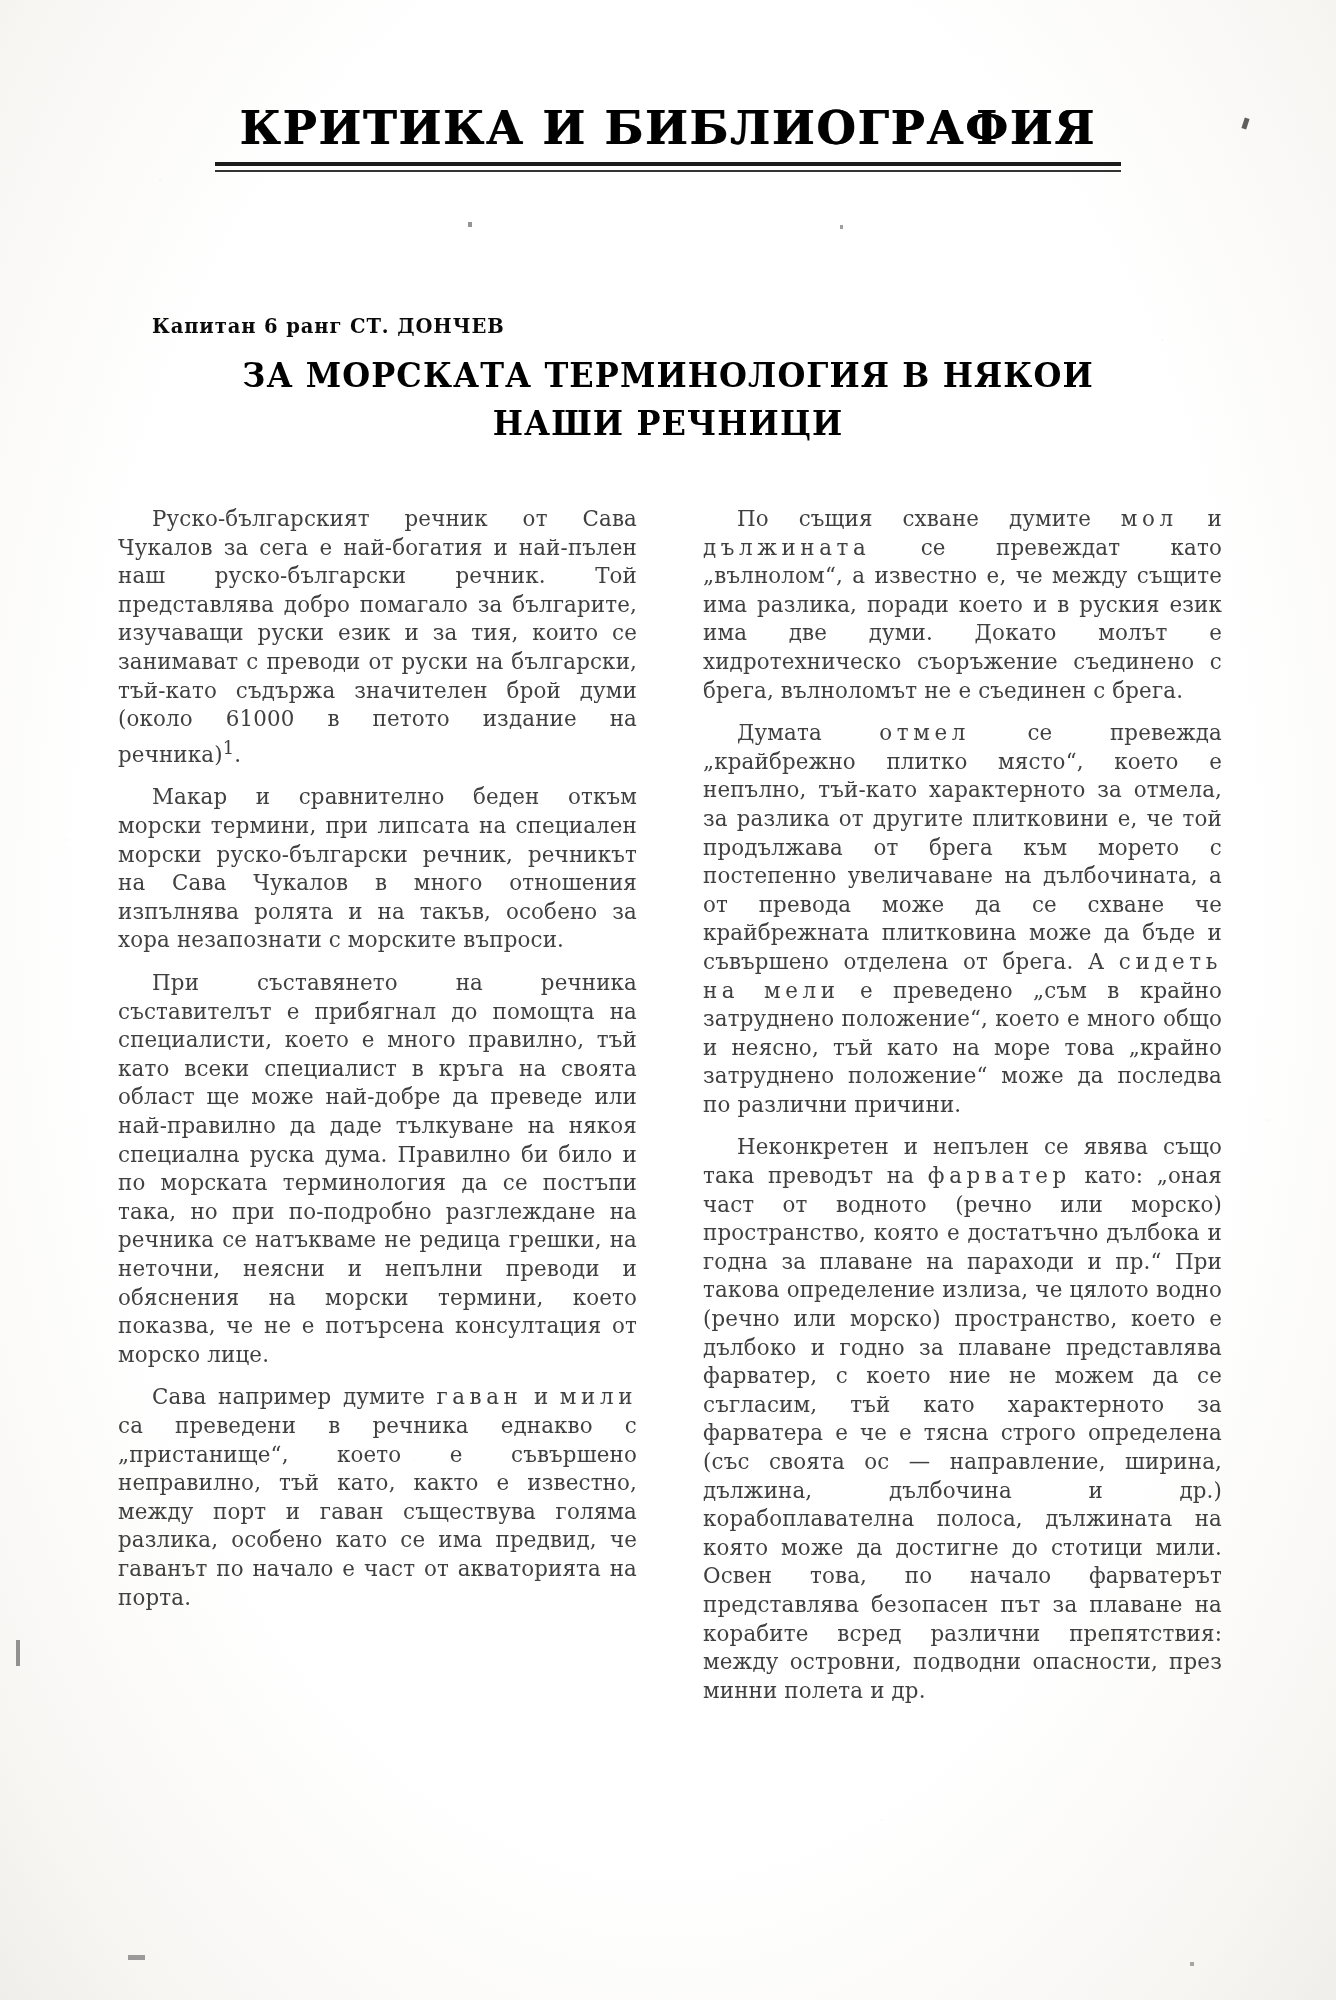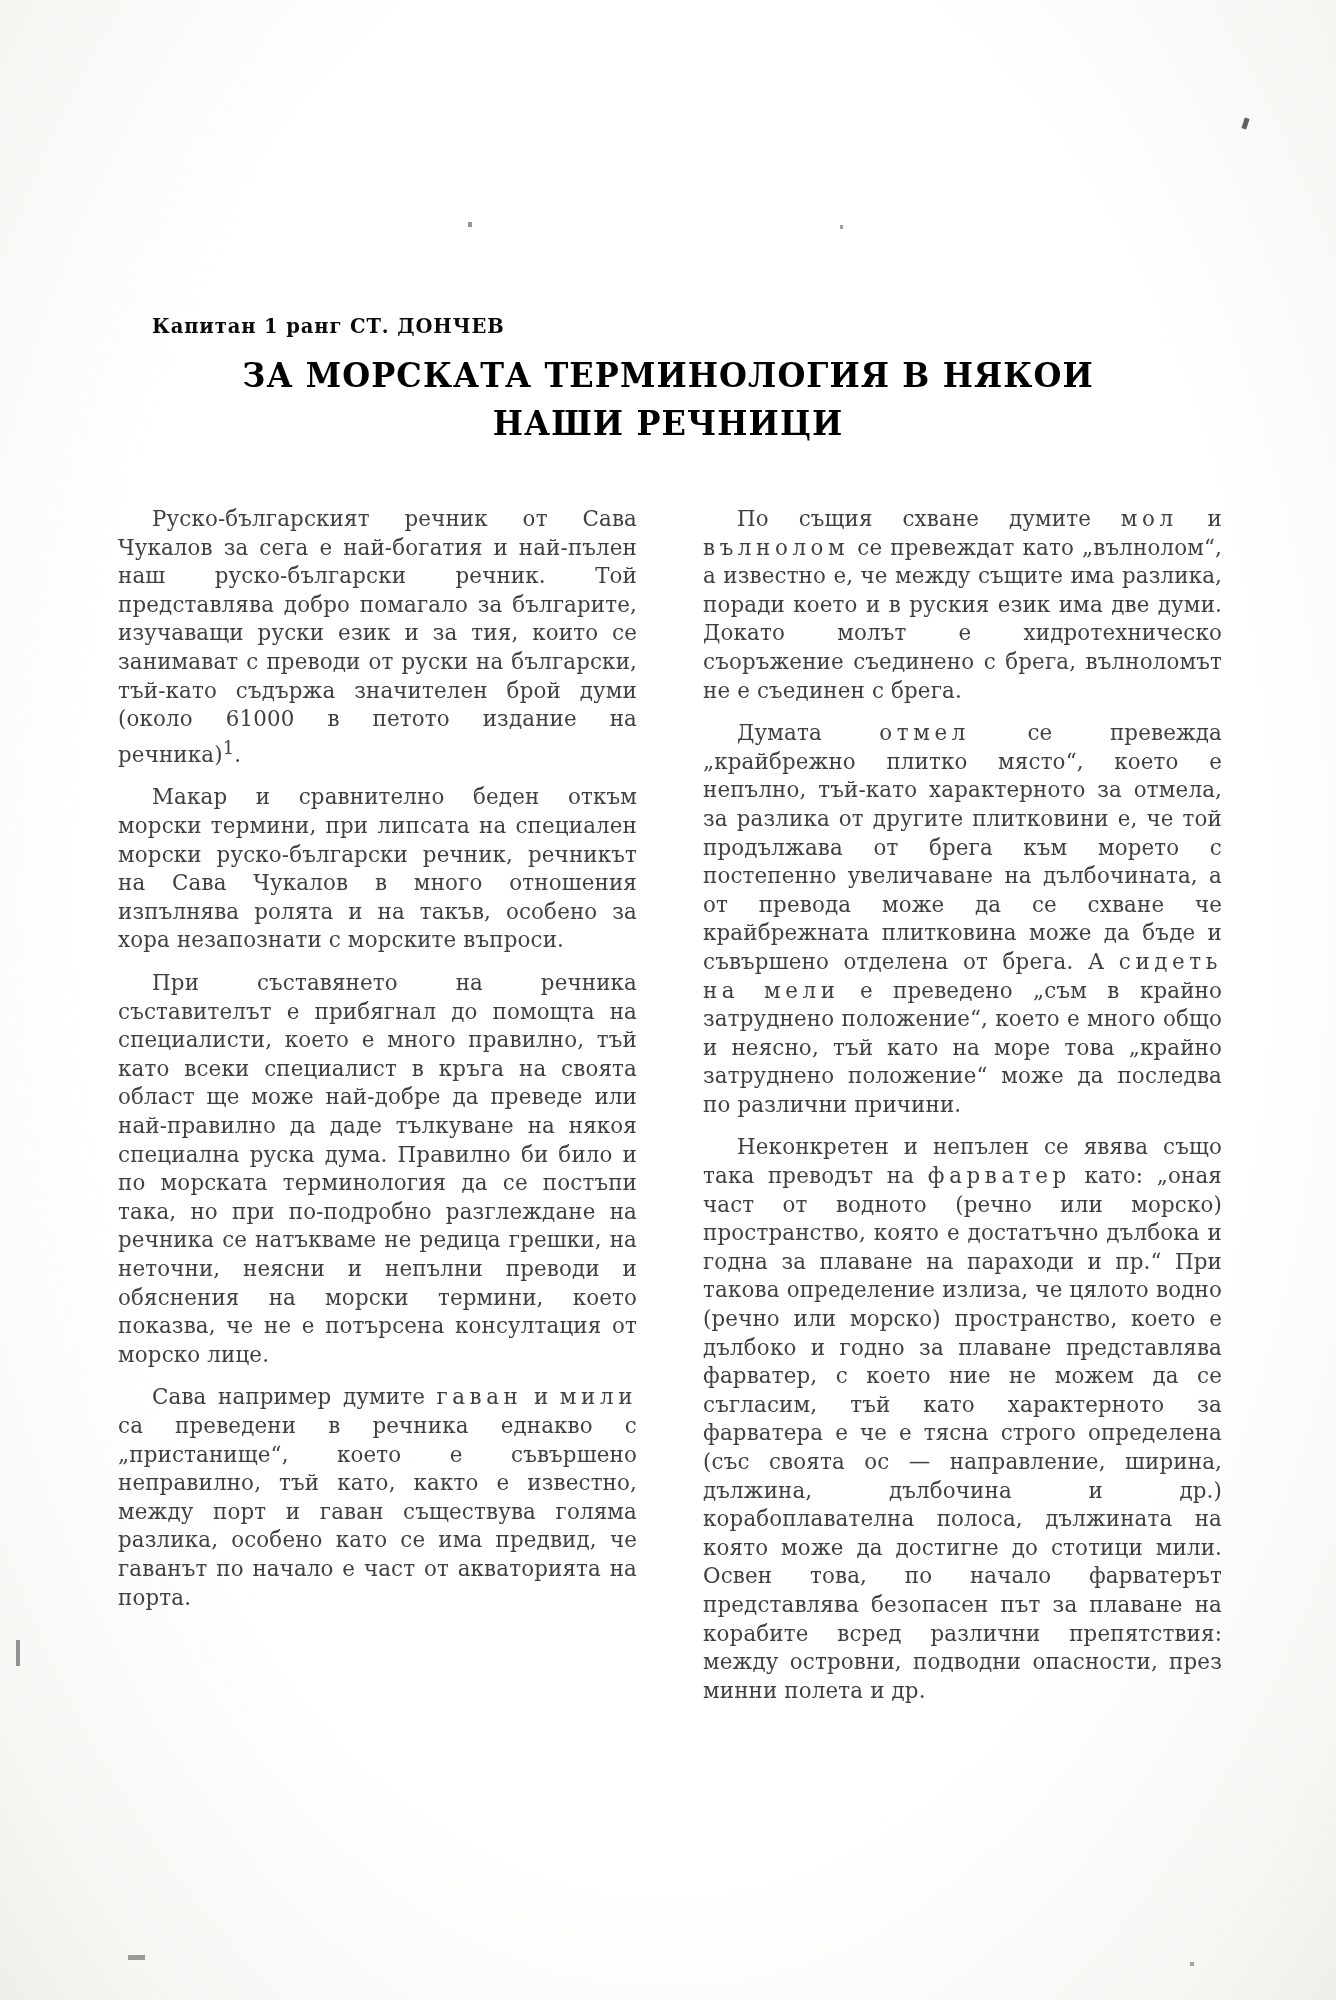--- a/index.html
+++ b/index.html
@@ -177,43 +177,50 @@
   #mark-dot2 { left: 840px; top: 225px; width: 3px; height: 4px; opacity:.45; }
   #mark-dot3 { left: 1190px; top: 1962px; width: 4px; height: 4px; opacity:.4; }
 </style>
 </head>
 <body>
 
 <div id="page"></div>
 
 <div id="content">
 
-
-  <div class="byline">Капитан 1 ранг СТ. ДОНЧЕВ</div>
+  <div class="masthead">
+    <div class="masthead-title">КРИТИКА И БИБЛИОГРАФИЯ</div>
+    <div class="masthead-rules">
+      <div class="rule-thick"></div>
+      <div class="rule-thin"></div>
+    </div>
+  </div>
+
+  <div class="byline">Капитан 6 ранг СТ. ДОНЧЕВ</div>
 
   <div class="article-title">
     <div class="t-line">ЗА МОРСКАТА ТЕРМИНОЛОГИЯ В НЯКОИ</div>
     <div class="t-line">НАШИ РЕЧНИЦИ</div>
   </div>
 
   <div class="columns">
 
     <div class="col">
       <p class="indent"><span>Руско-българският речник от Сава Чукалов за сега е най-богатия и най-пълен наш руско-български речник. Той представлява добро помагало за българите, изучаващи руски език и за тия, които се занимават с преводи от руски на български, тъй-като съдържа значителен брой думи (около 61000 в петото издание на речника)</span><sup>1</sup><span>.</span></p>
 
       <p class="indent"><span>Макар и сравнително беден откъм морски термини, при липсата на специален морски руско-български речник, речникът на Сава Чукалов в много отношения изпълнява ролята и на такъв, особено за хора незапознати с морските въпроси.</span></p>
 
       <p class="indent"><span>При съставянето на речника съставителът е прибягнал до помощта на специалисти, което е много правилно, тъй като всеки специалист в кръга на своята област ще може най-добре да преведе или най-правилно да даде тълкуване на някоя специална руска дума. Правилно би било и по морската терминология да се постъпи така, но при по-подробно разглеждане на речника се натъкваме не редица грешки, на неточни, неясни и непълни преводи и обяснения на морски термини, което показва, че не е потърсена консултация от морско лице.</span></p>
 
       <p class="indent"><span>Сава например думите </span><span class="sp">гаван</span><span> и </span><span class="sp">мили</span><span> са преведени в речника еднакво с „пристанище“, което е съвършено неправилно, тъй като, както е известно, между порт и гаван съществува голяма разлика, особено като се има предвид, че гаванът по начало е част от акваторията на порта.</span></p>
 
     </div>
 
     <div class="col">
-      <p class="indent"><span>По същия схване думите </span><span class="sp">мол</span><span> и </span><span class="sp">вълнолом</span><span> се превеждат като „вълнолом“, а известно е, че между същите има разлика, поради което и в руския език има две думи. Докато молът е хидротехническо съоръжение съединено с брега, вълноломът не е съединен с брега.</span></p>
+      <p class="indent"><span>По същия схване думите </span><span class="sp">мол</span><span> и </span><span class="sp">дължината</span><span> се превеждат като „вълнолом“, а известно е, че между същите има разлика, поради което и в руския език има две думи. Докато молът е хидротехническо съоръжение съединено с брега, вълноломът не е съединен с брега.</span></p>
 
       <p class="indent"><span>Думата </span><span class="sp">отмел</span><span> се превежда „крайбрежно плитко място“, което е непълно, тъй-като характерното за отмела, за разлика от другите плитковини е, че той продължава от брега към морето с постепенно увеличаване на дълбочината, а от превода може да се схване че крайбрежната плитковина може да бъде и съвършено отделена от брега. А </span><span class="sp">сидеть на мели</span><span> е преведено „съм в крайно затруднено положение“, което е много общо и неясно, тъй като на море това „крайно затруднено положение“ може да последва по различни причини.</span></p>
 
       <p class="indent"><span>Неконкретен и непълен се явява също така преводът на </span><span class="sp">фарватер</span><span> като: „оная част от водното (речно или морско) пространство, която е достатъчно дълбока и годна за плаване на параходи и пр.“ При такова определение излиза, че цялото водно (речно или морско) пространство, което е дълбоко и годно за плаване представлява фарватер, с което ние не можем да се съгласим, тъй като характерното за фарватера е че е тясна строго определена (със своята ос — направление, ширина, дължина, дълбочина и др.) корабоплавателна полоса, дължината на която може да достигне до стотици мили. Освен това, по начало фарватерът представлява безопасен път за плаване на корабите всред различни препятствия: между островни, подводни опасности, през минни полета и др.</span></p>
     </div>
 
   </div>
 
   <div class="mark" id="mark-tr"></div>
   <div class="mark" id="mark-ml"></div>

